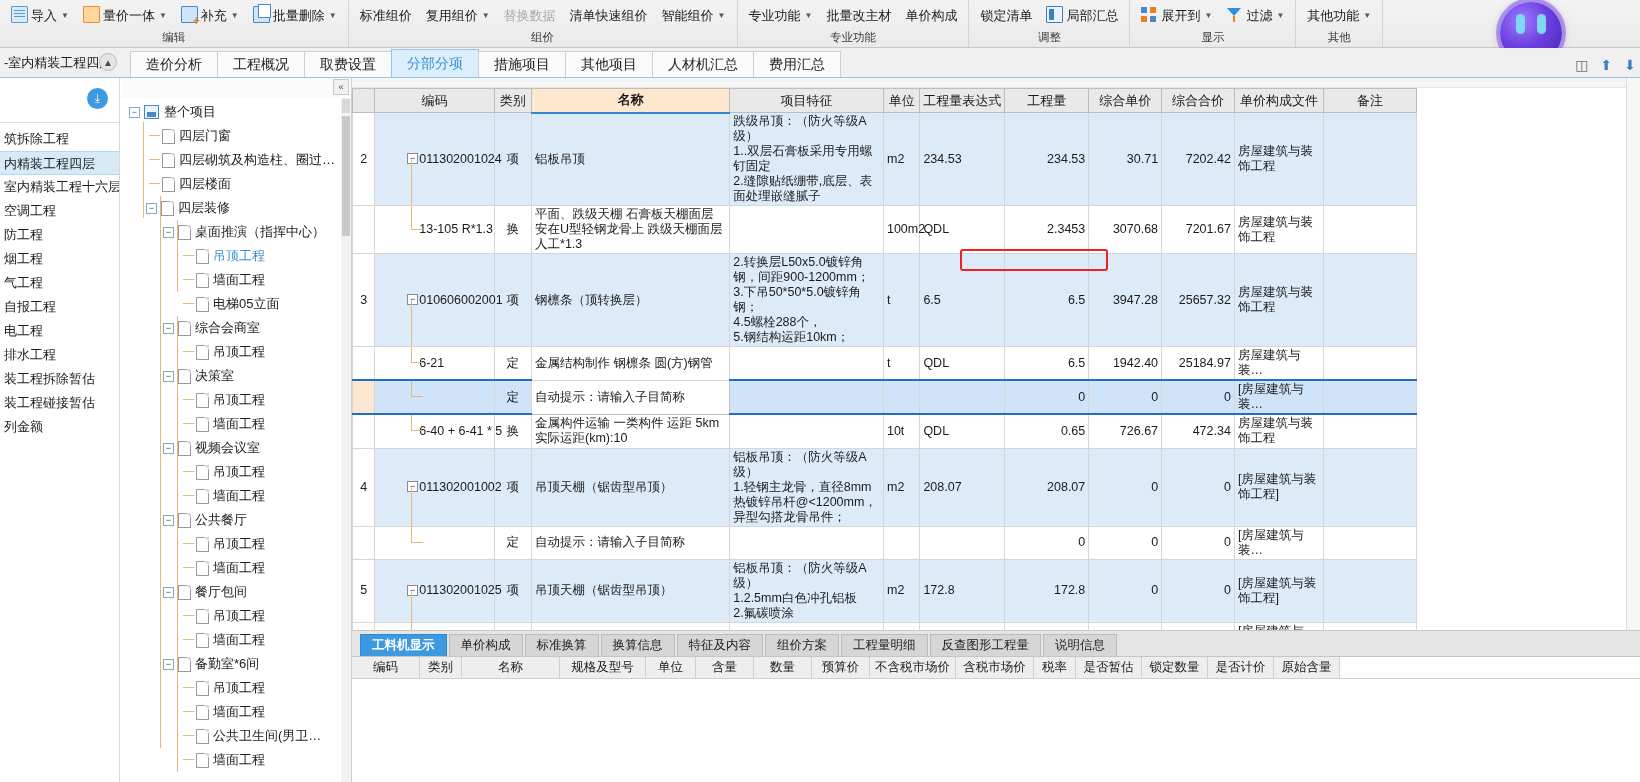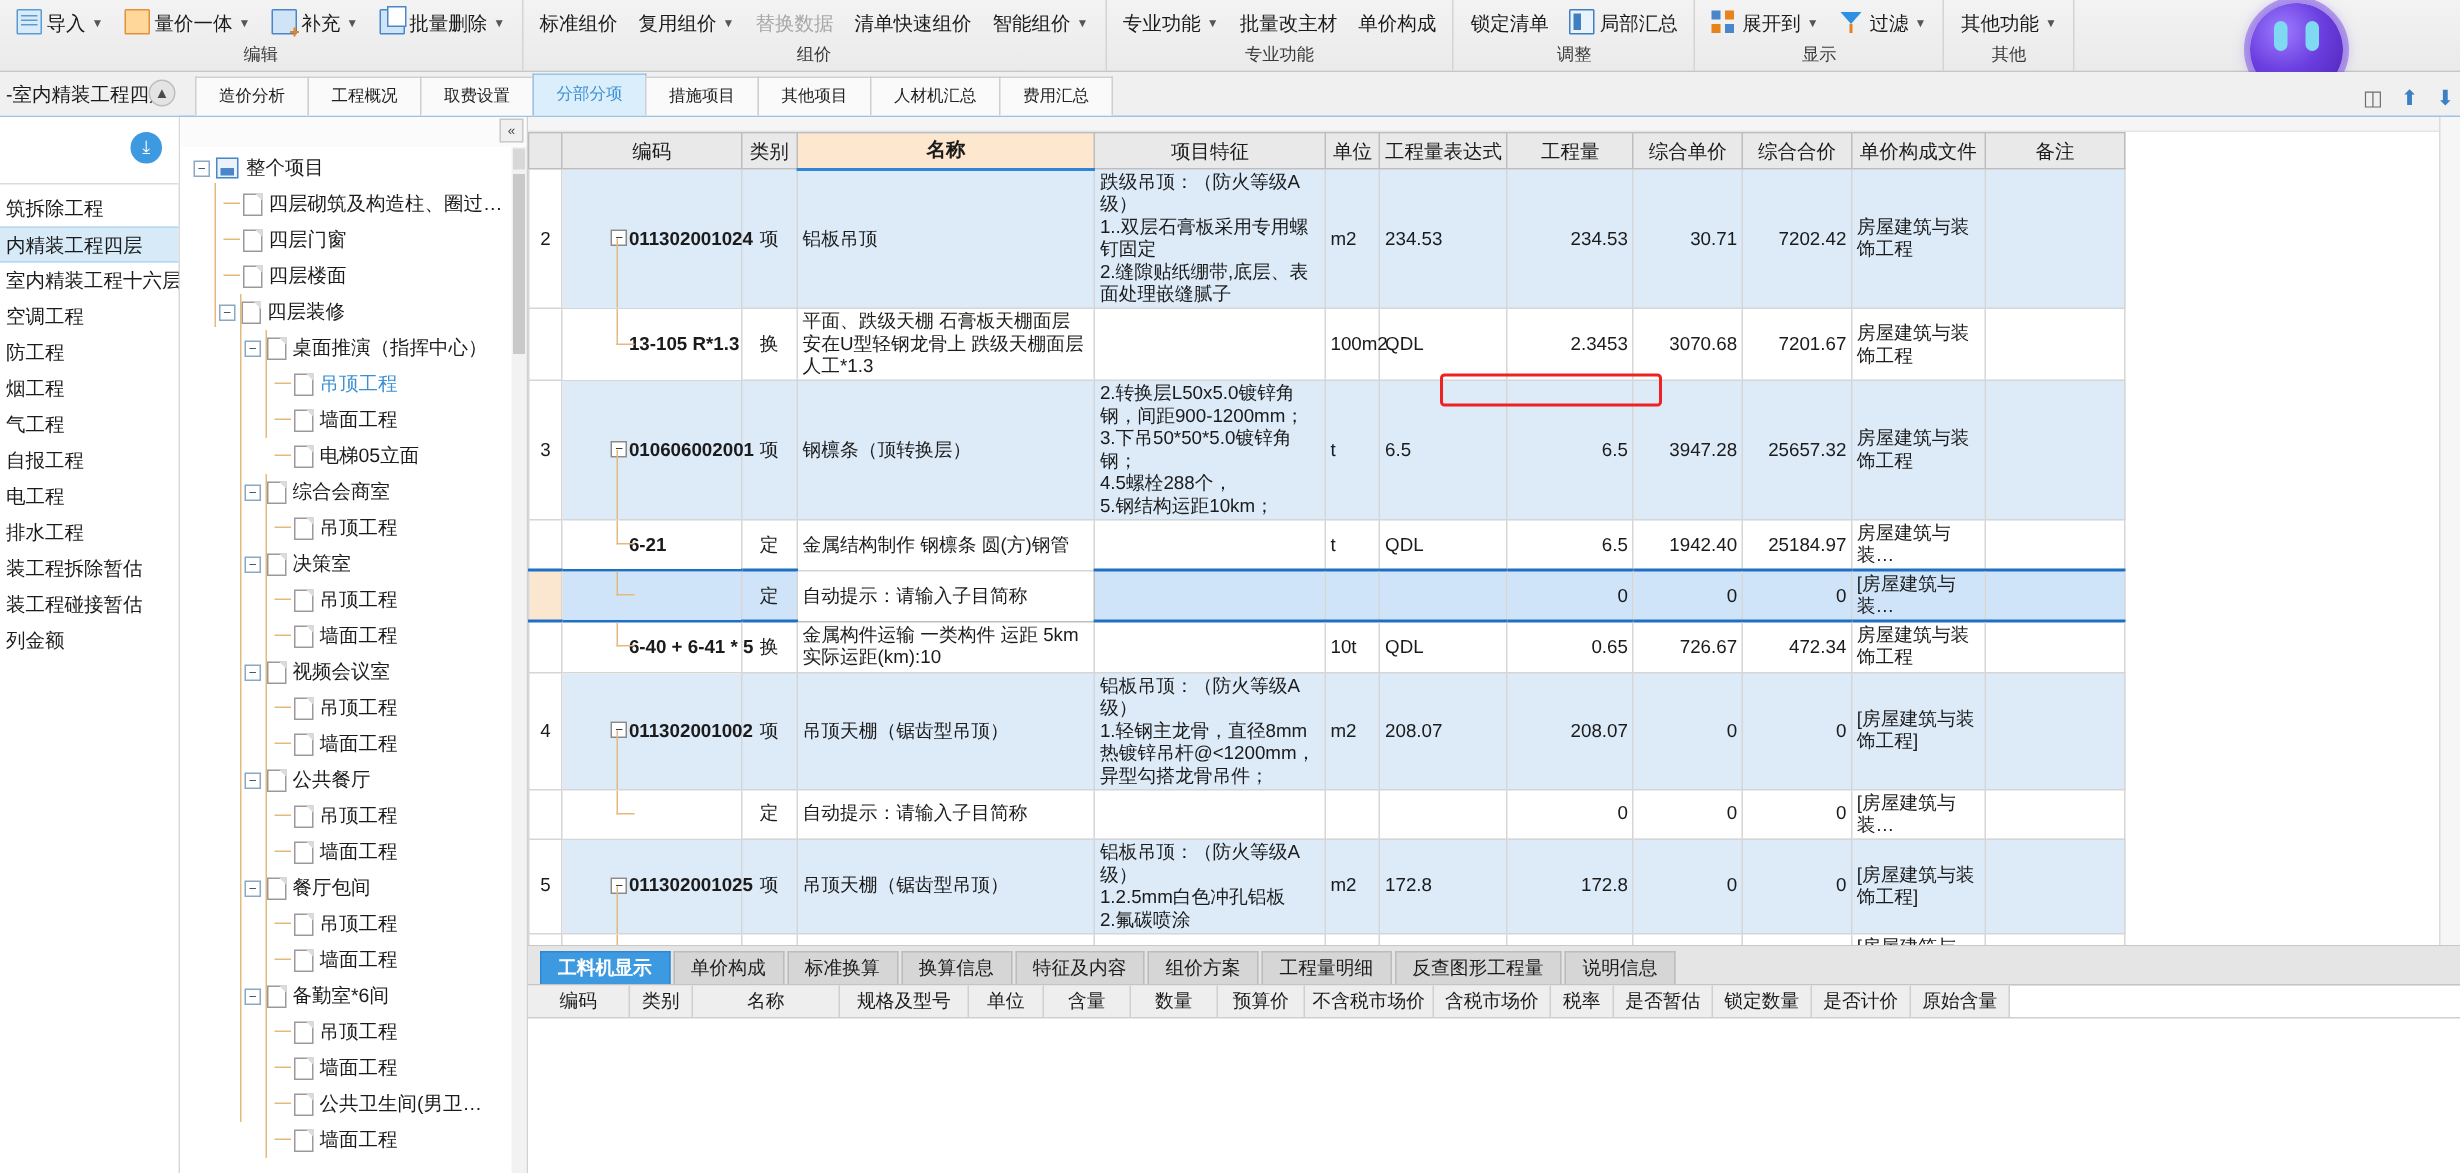--- a/index.html
+++ b/index.html
@@ -113,21 +113,21 @@
     background: #f0f0f0; position: relative; white-space: nowrap; overflow: hidden;
   }
   .proj-label .collapse-circle {
     position: absolute; right: 2px; top: 5px; width: 18px; height: 18px; border-radius: 50%;
     background: #e4e4e4; border: 1px solid #bdbdbd; color: #4a4a4a;
     font-size: 10px; text-align: center; line-height: 17px;
   }
   .tab-sep { width: 11px; }
   .tabs { display: flex; align-items: flex-end; height: 30px; }
   .tab {
-    height: 26px; line-height: 25px; padding: 0 15px; font-size: 11px;
+    height: 26px; line-height: 25px; padding: 0 15px; font-size: 14px;
     border: 1px solid #cfcfcf; border-bottom: none; background: #fafafa;
     margin-right: -1px; color: #222; white-space: nowrap;
   }
   .tab.active {
     background: #dbeefc; color: #3b8fd4; border-color: #9cc3e5;
     height: 28px; line-height: 27px;
   }
 
   
   .leftpanel {
@@ -235,21 +235,21 @@
     width: 11px; height: 11px; border: 1px solid #8a8a8a; background: #fff;
     font-size: 9px; line-height: 9px; text-align: center; color: #333;
   }
   .codecell .tline {
     position: absolute; left: 36px; top: 0; bottom: 0; width: 1px; background: #e3b97e;
   }
   .codecell .elbow {
     position: absolute; left: 36px; top: 0; width: 12px; height: 50%;
     border-left: 1px solid #e3b97e; border-bottom: 1px solid #e3b97e;
   }
-  .codecell .codetext { display: inline-block; padding-left: 22px; font-weight: bold; }
+  .codecell .codetext { display: inline-block; padding-left: 22px; }
   .feat { font-size: 11.5px; line-height: 14px; white-space: pre-line; }
   .placeholder { color: #a0a0a0; }
   .inputcell {
     background: #fff !important; border: 1px solid #bfbfbf !important;
   }
   .unitfile { font-size: 12px; line-height: 14px; }
   .redbox {
     position: absolute; border: 2px solid #ee2222; border-radius: 3px;
     pointer-events: none;
   }
@@ -453,27 +453,27 @@
         <div class="tnode">
           <span style="flex:0 0 8px"></span>
           <span class="expander">−</span>
           <span class="rootic"></span>
           <span class="lbl">整个项目</span>
         </div>
         <div class="tnode">
           <span style="flex:0 0 25px"></span>
           <span class="leafline"></span>
           <span class="fileic"></span>
+          <span class="lbl">四层门窗</span>
+        </div>
+        <div class="tnode">
+          <span style="flex:0 0 25px"></span>
+          <span class="leafline"></span>
+          <span class="fileic"></span>
           <span class="lbl">四层砌筑及构造柱、圈过…</span>
-        </div>
-        <div class="tnode">
-          <span style="flex:0 0 25px"></span>
-          <span class="leafline"></span>
-          <span class="fileic"></span>
-          <span class="lbl">四层门窗</span>
         </div>
         <div class="tnode">
           <span style="flex:0 0 25px"></span>
           <span class="leafline"></span>
           <span class="fileic"></span>
           <span class="lbl">四层楼面</span>
         </div>
         <div class="tnode">
           <span style="flex:0 0 25px"></span>
           <span class="expander">−</span>

